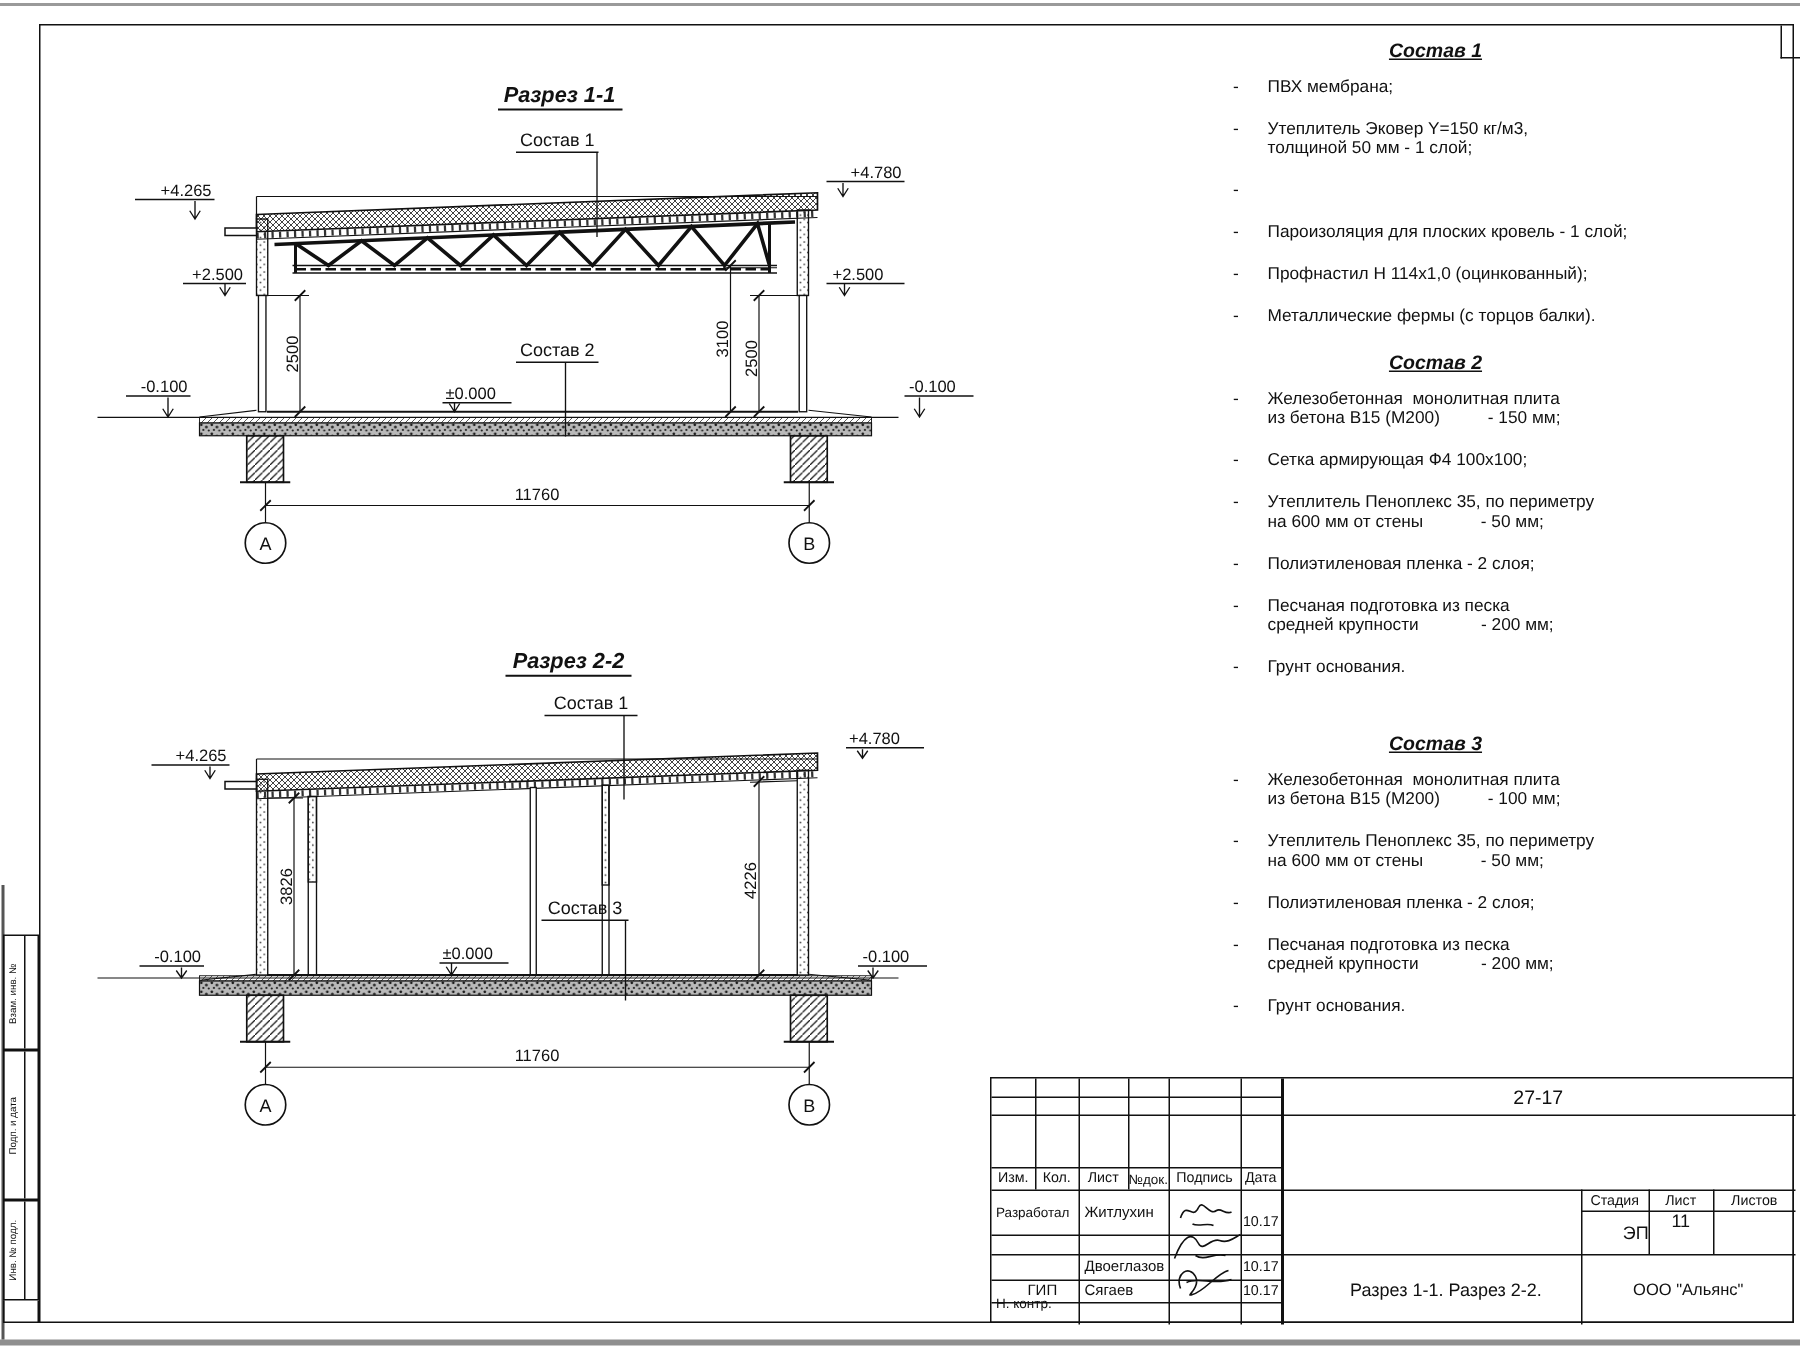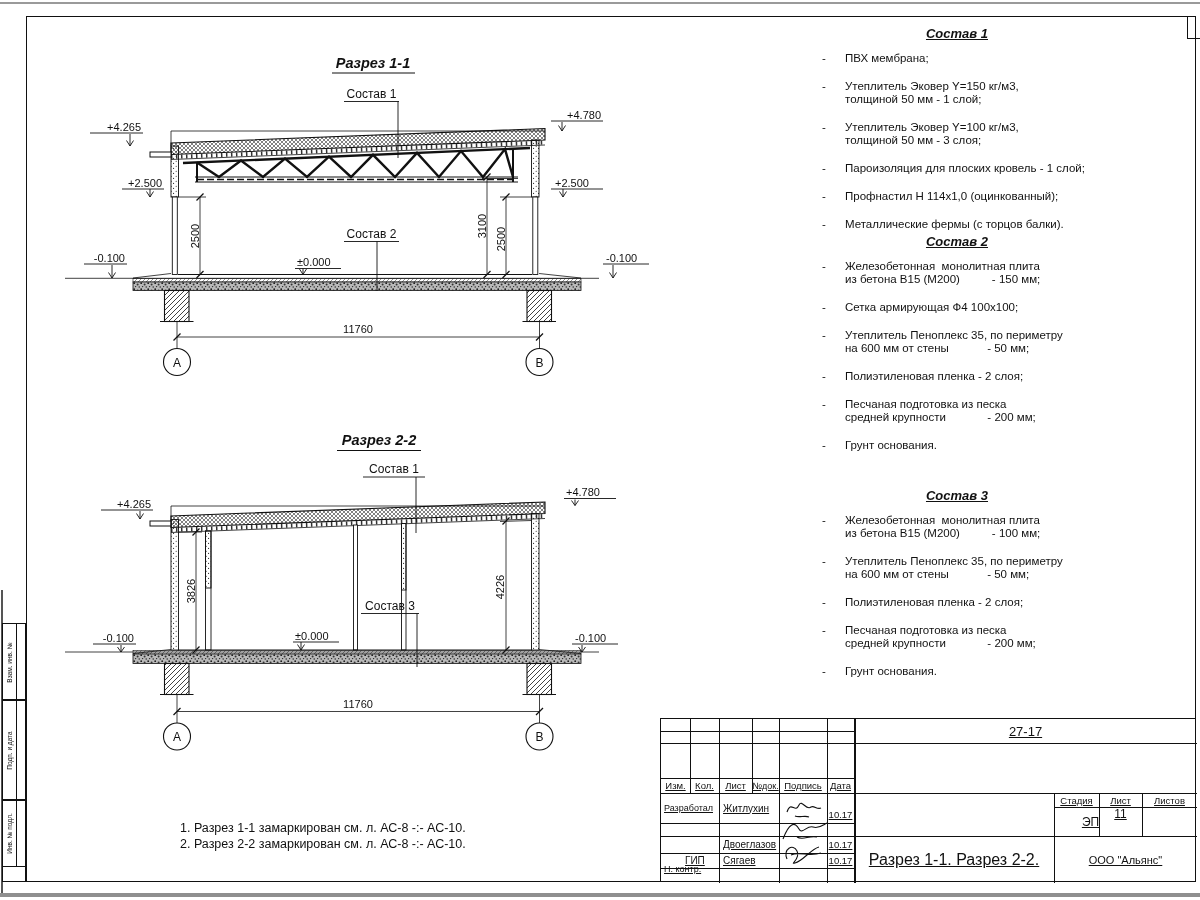--- a/index.html
+++ b/index.html
@@ -22,21 +22,21 @@
   .comp{position:absolute;left:822px;width:334px;}
   .comp h3{margin:0 0 11px 0;font-size:13px;font-style:italic;font-weight:bold;
            text-decoration:underline;text-align:center;width:270px;}
   .comp-item{display:flex;margin-bottom:15px;font-size:11.5px;line-height:13px;}
   .comp-item .dash{width:23px;flex:none;}
   .comp-item .itext{white-space:pre-wrap;}
   
   .notes{position:absolute;left:180px;top:820px;font-size:12.5px;line-height:16px;white-space:pre-line;}
   
   .tb{position:absolute;left:660px;top:718px;width:536px;height:164px;border:1.8px solid #111;box-sizing:border-box;}
-  .tb .cell{position:absolute;overflow:hidden;display:flex;align-items:center;justify-content:center;text-align:center;text-decoration:underline;}
+  .tb .cell{position:absolute;overflow:hidden;display:flex;align-items:center;justify-content:center;text-align:center;}
   .tb .left{justify-content:flex-start;text-align:right;padding-left:3px;}
   
   .strip{position:absolute;left:2px;top:623px;width:24px;height:259px;}
   .sbox{position:absolute;left:0;width:24px;border:1px solid #111;box-sizing:border-box;}
   .sdiv{position:absolute;left:13px;width:1px;background:#111;}
   .vlabel{position:absolute;width:70px;height:11px;font-size:6.5px;text-align:center;
           transform:rotate(-90deg);transform-origin:center;line-height:11px;}
 </style>
 </head>
 <body>
@@ -263,22 +263,20 @@
         <span class="dash">-</span>
         <span class="itext">ПВХ мембрана;</span>
       </div>
     <div class="comp-item">
         <span class="dash">-</span>
         <span class="itext">Утеплитель Эковер Y=150 кг/м3,
 толщиной 50 мм - 1 слой;</span>
       </div>
     <div class="comp-item">
         <span class="dash">-</span>
-        <span class="itext">Утеплитель Эковер Y=100 кг/м3,
-толщиной 50 мм - 3 слоя;</span>
       </div>
     <div class="comp-item">
         <span class="dash">-</span>
         <span class="itext">Пароизоляция для плоских кровель - 1 слой;</span>
       </div>
     <div class="comp-item">
         <span class="dash">-</span>
         <span class="itext">Профнастил Н 114х1,0 (оцинкованный);</span>
       </div>
     <div class="comp-item">
@@ -338,22 +336,20 @@
         <span class="dash">-</span>
         <span class="itext">Песчаная подготовка из песка
 средней крупности             - 200 мм;</span>
       </div>
     <div class="comp-item">
         <span class="dash">-</span>
         <span class="itext">Грунт основания.</span>
       </div>
   </div>
 
-  <div class="notes">1. Разрез 1-1 замаркирован см. л. АС-8 -:- АС-10.
-2. Разрез 2-2 замаркирован см. л. АС-8 -:- АС-10.</div>
 
   <div class="tb">
 
     <div class="ln" style="left:29px;top:0;width:1px;height:74px;"></div>
     <div class="ln" style="left:58px;top:0;width:1px;height:164px;"></div>
     <div class="ln" style="left:91px;top:0;width:1px;height:74px;"></div>
     <div class="ln" style="left:118px;top:0;width:1px;height:164px;"></div>
     <div class="ln" style="left:166px;top:0;width:1px;height:164px;"></div>
     <div class="ln" style="left:193px;top:0;width:1.6px;height:164px;"></div>
     <div class="ln" style="left:393px;top:74px;width:1.2px;height:90px;"></div>
@@ -396,21 +392,21 @@
       <path d="M8,20 C4,10 14,4 18,12 C22,20 10,26 16,24 C24,22 32,10 40,8 M12,16 C20,12 30,18 42,14" fill="none" stroke="#111" stroke-width="1.1"></path>
     </svg>
 
     <div class="cell" style="left:193px;top:0;width:343px;height:24px;font-size:13px;">27-17</div>
     <div class="cell" style="left:393px;top:74px;width:45px;height:14px;font-size:9.5px;">Стадия</div>
     <div class="cell" style="left:438px;top:74px;width:43px;height:14px;font-size:9.5px;">Лист</div>
     <div class="cell" style="left:481px;top:74px;width:55px;height:14px;font-size:9.5px;">Листов</div>
     <div class="cell" style="left:407px;top:88px;width:45px;height:29px;font-size:12px;">ЭП</div>
     <div class="cell" style="left:438px;top:80px;width:43px;height:29px;font-size:12px;">11</div>
     <div class="cell" style="left:481px;top:88px;width:55px;height:29px;font-size:12px;"></div>
-    <div class="cell" style="left:193px;top:117px;width:200px;height:47px;font-size:16px;">Разрез 1-1. Разрез 2-2.</div>
+    <div class="cell" style="left:193px;top:117px;width:200px;height:47px;font-size:12px;padding-left:10px;">Разрез 1-1. Разрез 2-2.</div>
     <div class="cell" style="left:393px;top:117px;width:143px;height:47px;font-size:11px;">ООО "Альянс"</div>
   </div>
 
   <div class="strip">
     <div class="sbox" style="top:0;height:77px;">
       <div class="sdiv" style="top:0;height:75px;"></div>
       <div class="vlabel" style="left:-29px;top:33px;">Взам. инв. №</div>
     </div>
     <div class="sbox" style="top:77px;height:100px;">
       <div class="sdiv" style="top:0;height:98px;"></div>

